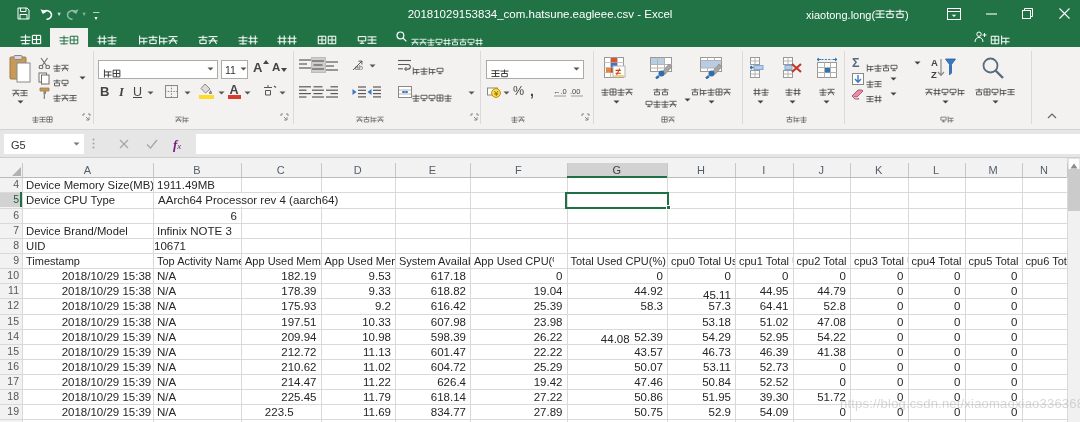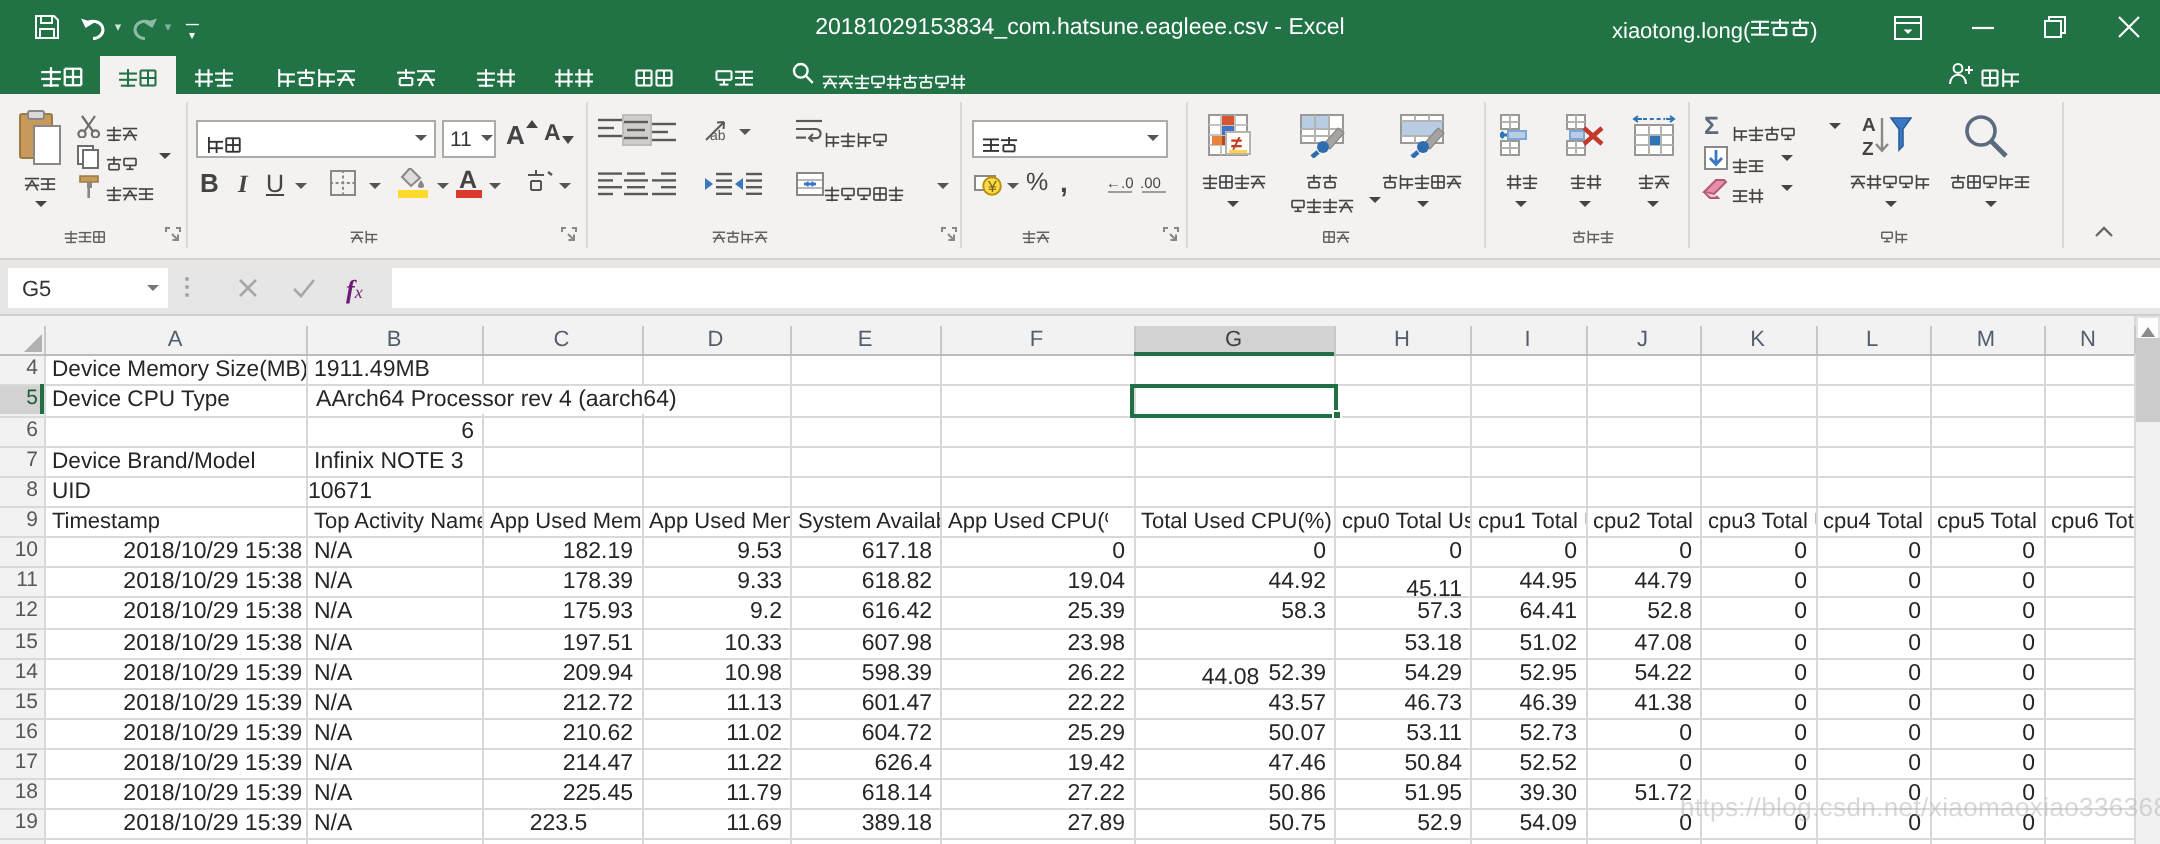--- a/index.html
+++ b/index.html
@@ -1551,21 +1551,21 @@
     <div style="position:absolute;left:668.0px;top:390.1px;width:67.0px;height:14.1px;line-height:14.1px;font-size:11.5px;color:#262626;white-space:pre;overflow:hidden;text-align:right;padding-right:4.0px;z-index:5">51.95</div>
     <div style="position:absolute;left:736.0px;top:390.1px;width:56.5px;height:14.1px;line-height:14.1px;font-size:11.5px;color:#262626;white-space:pre;overflow:hidden;text-align:right;padding-right:4.0px;z-index:5">39.30</div>
     <div style="position:absolute;left:793.5px;top:390.1px;width:56.5px;height:14.1px;line-height:14.1px;font-size:11.5px;color:#262626;white-space:pre;overflow:hidden;text-align:right;padding-right:4.0px;z-index:5">51.72</div>
     <div style="position:absolute;left:851.0px;top:390.1px;width:56.5px;height:14.1px;line-height:14.1px;font-size:11.5px;color:#262626;white-space:pre;overflow:hidden;text-align:right;padding-right:4.0px;z-index:5">0</div>
     <div style="position:absolute;left:908.5px;top:390.1px;width:56.0px;height:14.1px;line-height:14.1px;font-size:11.5px;color:#262626;white-space:pre;overflow:hidden;text-align:right;padding-right:4.0px;z-index:5">0</div>
     <div style="position:absolute;left:965.5px;top:390.1px;width:56.0px;height:14.1px;line-height:14.1px;font-size:11.5px;color:#262626;white-space:pre;overflow:hidden;text-align:right;padding-right:4.0px;z-index:5">0</div>
     <div style="position:absolute;left:23.0px;top:405.2px;width:130.0px;height:14.1px;line-height:14.1px;font-size:11.5px;color:#262626;white-space:pre;overflow:hidden;text-align:right;padding-right:1.8px;z-index:5">2018/10/29 15:39</div>
     <div style="position:absolute;left:154.0px;top:405.2px;width:87.0px;height:14.1px;line-height:14.1px;font-size:11.5px;color:#262626;white-space:pre;overflow:hidden;text-align:left;padding-left:3.0px;z-index:5">N/A</div>
     <div style="position:absolute;left:242.0px;top:405.2px;width:78.5px;height:14.1px;line-height:14.1px;font-size:11.5px;color:#262626;white-space:pre;overflow:hidden;text-align:center;padding-right:4.0px;z-index:5">223.5</div>
     <div style="position:absolute;left:321.5px;top:405.2px;width:73.5px;height:14.1px;line-height:14.1px;font-size:11.5px;color:#262626;white-space:pre;overflow:hidden;text-align:right;padding-right:4.0px;z-index:5">11.69</div>
-    <div style="position:absolute;left:396.0px;top:405.2px;width:74.0px;height:14.1px;line-height:14.1px;font-size:11.5px;color:#262626;white-space:pre;overflow:hidden;text-align:right;padding-right:4.0px;z-index:5">389.18</div>
+    <div style="position:absolute;left:396.0px;top:405.2px;width:74.0px;height:14.1px;line-height:14.1px;font-size:11.5px;color:#262626;white-space:pre;overflow:hidden;text-align:right;padding-right:4.0px;z-index:5">834.77</div>
     <div style="position:absolute;left:471.0px;top:405.2px;width:95.5px;height:14.1px;line-height:14.1px;font-size:11.5px;color:#262626;white-space:pre;overflow:hidden;text-align:right;padding-right:4.0px;z-index:5">27.89</div>
     <div style="position:absolute;left:567.5px;top:405.2px;width:99.5px;height:14.1px;line-height:14.1px;font-size:11.5px;color:#262626;white-space:pre;overflow:hidden;text-align:right;padding-right:4.0px;z-index:5">50.75</div>
     <div style="position:absolute;left:668.0px;top:405.2px;width:67.0px;height:14.1px;line-height:14.1px;font-size:11.5px;color:#262626;white-space:pre;overflow:hidden;text-align:right;padding-right:4.0px;z-index:5">52.9</div>
     <div style="position:absolute;left:736.0px;top:405.2px;width:56.5px;height:14.1px;line-height:14.1px;font-size:11.5px;color:#262626;white-space:pre;overflow:hidden;text-align:right;padding-right:4.0px;z-index:5">54.09</div>
     <div style="position:absolute;left:793.5px;top:405.2px;width:56.5px;height:14.1px;line-height:14.1px;font-size:11.5px;color:#262626;white-space:pre;overflow:hidden;text-align:right;padding-right:4.0px;z-index:5">0</div>
     <div style="position:absolute;left:851.0px;top:405.2px;width:56.5px;height:14.1px;line-height:14.1px;font-size:11.5px;color:#262626;white-space:pre;overflow:hidden;text-align:right;padding-right:4.0px;z-index:5">0</div>
     <div style="position:absolute;left:908.5px;top:405.2px;width:56.0px;height:14.1px;line-height:14.1px;font-size:11.5px;color:#262626;white-space:pre;overflow:hidden;text-align:right;padding-right:4.0px;z-index:5">0</div>
     <div style="position:absolute;left:965.5px;top:405.2px;width:56.0px;height:14.1px;line-height:14.1px;font-size:11.5px;color:#262626;white-space:pre;overflow:hidden;text-align:right;padding-right:4.0px;z-index:5">0</div>
     <div style="position:absolute;left:565px;top:191.7px;width:103.5px;height:17.1px;border:2px solid #1f7145;z-index:8"></div>
     <div style="position:absolute;left:665.5px;top:204.6px;width:5px;height:5px;background:#1f7145;border:1px solid #fff;z-index:9"></div>

